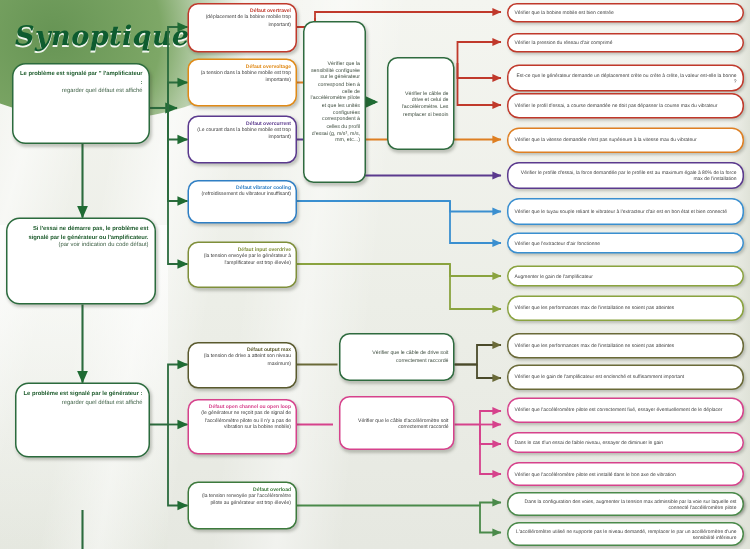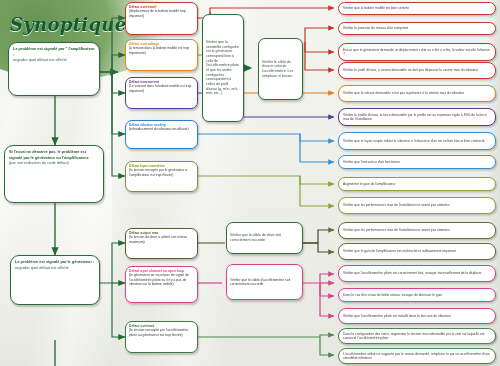--- a/index.html
+++ b/index.html
@@ -2,21 +2,21 @@
 <html><head>
 <meta charset="utf-8">
 <style>
   html,body{margin:0;padding:0;}
   body{
     width:500px;height:366px;position:relative;overflow:hidden;
     background:#eef0ea;
     font-family:"Liberation Sans", sans-serif;
   }
   
-  #canvas{position:absolute;inset:0;background:#f2f3ee;}
+  #canvas{position:absolute;inset:0;background:#f2f3ee;text-align:right;}
   .bg-wash{position:absolute;inset:0;
     background:
       linear-gradient(105deg, rgba(255,255,255,0) 0%, rgba(255,255,255,.55) 7%, rgba(255,255,255,0) 14%),
       linear-gradient(100deg, rgba(255,255,255,0) 16%, rgba(255,255,255,.6) 23%, rgba(255,255,255,0) 31%),
       linear-gradient(97deg, rgba(255,255,255,0) 34%, rgba(255,255,255,.45) 42%, rgba(255,255,255,0) 50%),
       linear-gradient(180deg,#f4f5f0 0%, #eceee7 55%, #e6e8e1 100%);
   }
   .bg-green{position:absolute;left:-60px;top:-70px;width:250px;height:150px;
     border-radius:50%;
     background:radial-gradient(circle at 38% 62%, #5f8f4c 0%, #77a35f 40%, rgba(200,215,185,0) 72%);

